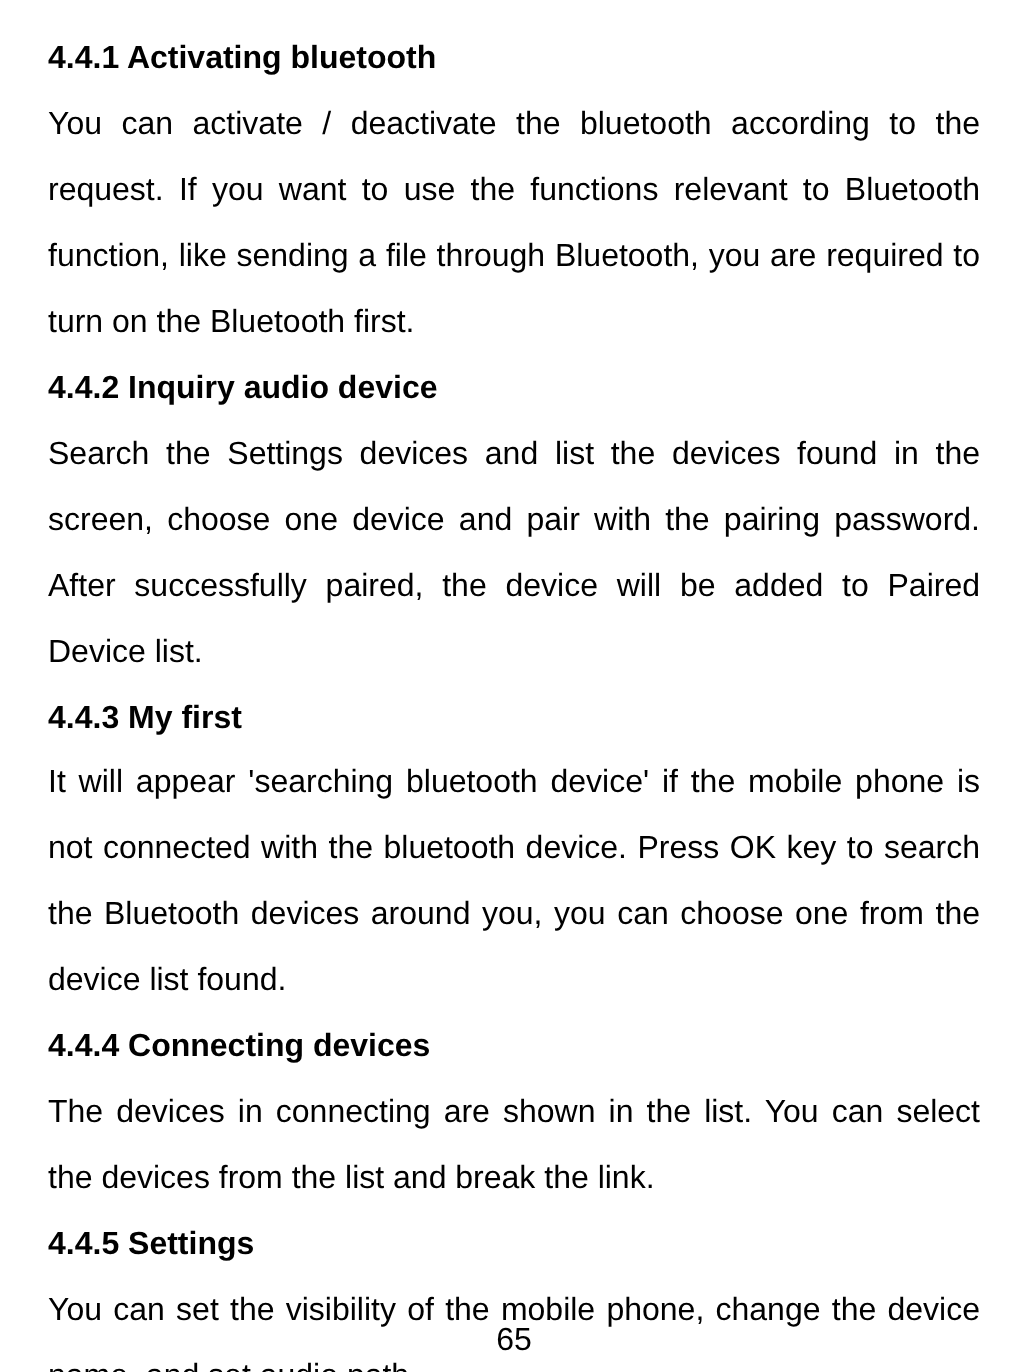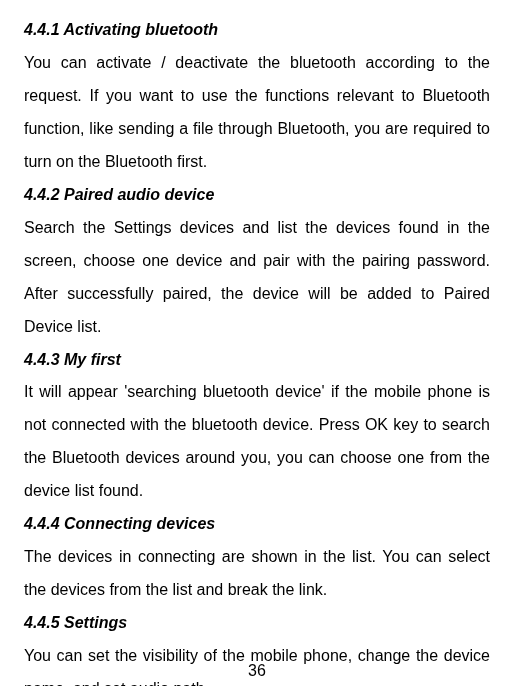--- a/index.html
+++ b/index.html
@@ -16,49 +16,48 @@
       color: #000;
       padding: 14px 24px 8px 24px;
       position: relative;
     }
     .content {
       line-height: 2.06;
       text-align: justify;
     }
     .heading {
       font-weight: bold;
-      font-style: italic;
     }
     .page-number {
       position: absolute;
       bottom: 6px;
       left: 50%;
       transform: translateX(-50%);
       font-size: 16px;
     }
   </style>
 </head>
 <body>
 
 <div class="content">
   <div>
     <span class="heading">4.4.1 Activating bluetooth</span><br>
     <span>You can activate / deactivate the bluetooth according to the request. If you want to use the functions relevant to Bluetooth function, like sending a file through Bluetooth, you are required to turn on the Bluetooth first.</span>
   </div>
   <div>
-    <span class="heading">4.4.2 Paired audio device</span><br>
+    <span class="heading">4.4.2 Inquiry audio device</span><br>
     <span>Search the Settings devices and list the devices found in the screen, choose one device and pair with the pairing password. After successfully paired, the device will be added to Paired Device list.</span>
   </div>
   <div>
     <span class="heading">4.4.3 My first</span><br>
     <span>It will appear 'searching bluetooth device' if the mobile phone is not connected with the bluetooth device. Press OK key to search the Bluetooth devices around you, you can choose one from the device list found.</span>
   </div>
   <div>
     <span class="heading">4.4.4 Connecting devices</span><br>
     <span>The devices in connecting are shown in the list. You can select the devices from the list and break the link.</span>
   </div>
   <div>
     <span class="heading">4.4.5  Settings</span><br>
     <span>You can set the visibility of the mobile phone, change the device name, and set audio path.</span>
   </div>
 </div>
 
-<div class="page-number">36</div>
+<div class="page-number">65</div>
 
 </body></html>

